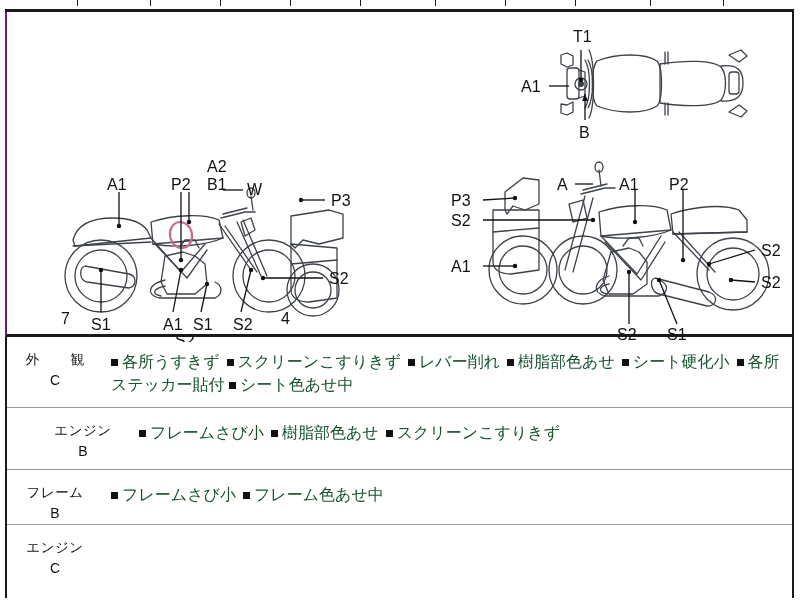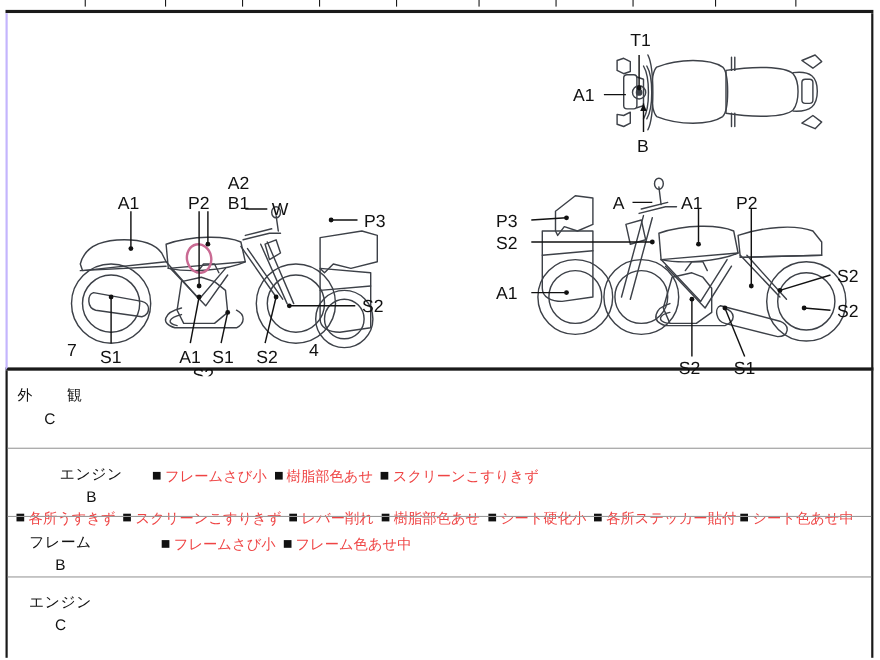--- a/index.html
+++ b/index.html
@@ -34,21 +34,21 @@
     background: #1a1a1a;
   }
 
   
   #diagram-panel {
     position: absolute;
     left: 5px;
     top: 12px;
     width: 789px;
     height: 325px;
-    border-left: 2px solid #c4b5fd;
+    border-left: 2px solid #701a75;
     border-right: 2px solid #1a1a1a;
     border-bottom: 3px solid #1a1a1a;
     box-sizing: border-box;
     background: #ffffff;
   }
   .diagram-svg {
     position: absolute;
     display: block;
   }
   #svg-top    { left: 498px; top: 8px; }
@@ -91,23 +91,23 @@
   .cond-label .cat-name.spaced { letter-spacing: 9px; padding-left: 9px; }
   .cond-label .cat-grade {
     display: block;
     font-size: 14px;
     font-family: "Liberation Sans", sans-serif;
   }
 
   .cond-items {
     flex: 1 1 auto;
     padding: 13px 8px 0 8px;
-    font-size: 13px;
+    font-size: 16px;
     line-height: 23px;
-    color: #ef4444;
+    color: #14532d;
   }
   .cond-items .itm {
     white-space: nowrap;
     margin-right: 7px;
     display: inline;
   }
   .cond-items .bullet {
     display: inline-block;
     width: 7px;
     height: 7px;
@@ -365,41 +365,41 @@
       <text class="lbl" x="314" y="104">S2</text>
       <text class="lbl" x="314" y="136">S2</text>
       <text class="lbl" x="170" y="188">S2</text>
       <text class="lbl" x="220" y="188">S1</text>
     </g>
   </svg>
 </div>
 
 <div id="condition-table">
 
-  <div class="cond-row" style="height:71px;flex-direction:column;">
+  <div class="cond-row" style="height:71px;">
     <div class="cond-label">
       <span class="cat-name spaced">外　観</span>
       <span class="cat-grade">C</span>
     </div>
     <div class="cond-items">
       <span class="itm"><span class="bullet"></span><span>各所うすきず</span></span><span class="itm"><span class="bullet"></span><span>スクリーンこすりきず</span></span><span class="itm"><span class="bullet"></span><span>レバー削れ</span></span><span class="itm"><span class="bullet"></span><span>樹脂部色あせ</span></span><span class="itm"><span class="bullet"></span><span>シート硬化小</span></span><span><span class="bullet"></span><span>各所ステッカー貼付</span></span> <span class="itm"><span class="bullet"></span><span>シート色あせ中</span></span>
     </div>
   </div>
 
   <div class="cond-row" style="height:62px;padding-left:28px;">
     <div class="cond-label">
       <span class="cat-name">エンジン</span>
       <span class="cat-grade">B</span>
     </div>
     <div class="cond-items">
       <span class="itm"><span class="bullet"></span><span>フレームさび小</span></span><span class="itm"><span class="bullet"></span><span>樹脂部色あせ</span></span><span class="itm"><span class="bullet"></span><span>スクリーンこすりきず</span></span>
     </div>
   </div>
 
-  <div class="cond-row" style="height:55px;gap:36px;">
+  <div class="cond-row" style="height:55px;">
     <div class="cond-label">
       <span class="cat-name">フレーム</span>
       <span class="cat-grade">B</span>
     </div>
     <div class="cond-items">
       <span class="itm"><span class="bullet"></span><span>フレームさび小</span></span><span class="itm"><span class="bullet"></span><span>フレーム色あせ中</span></span>
     </div>
   </div>
 
   <div class="cond-row" style="height:73px;">

